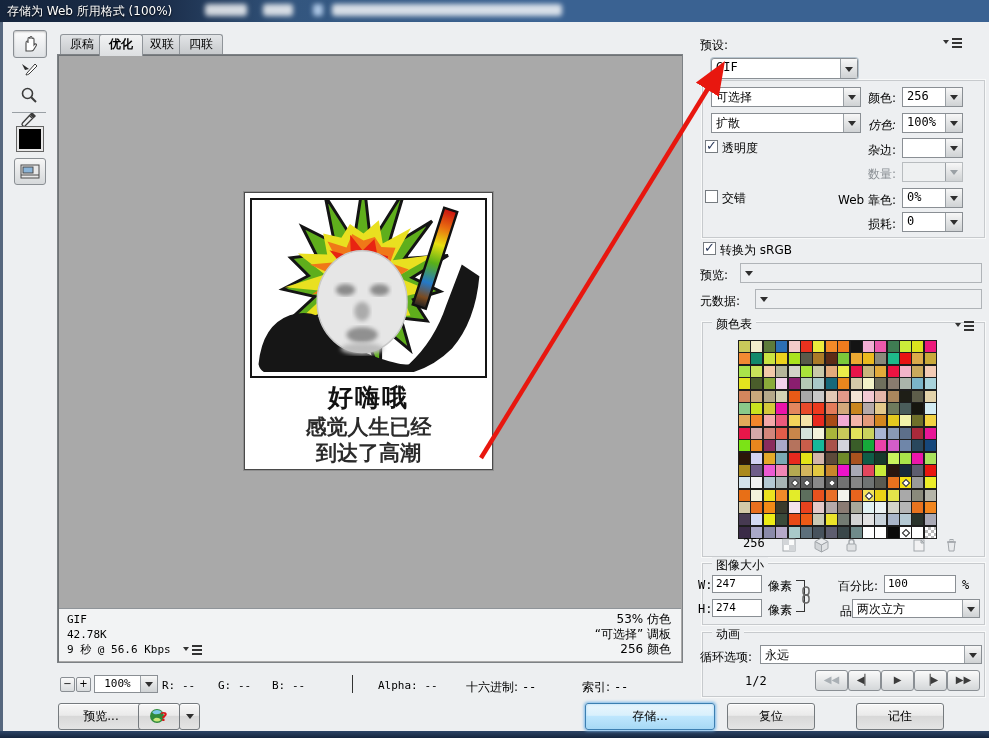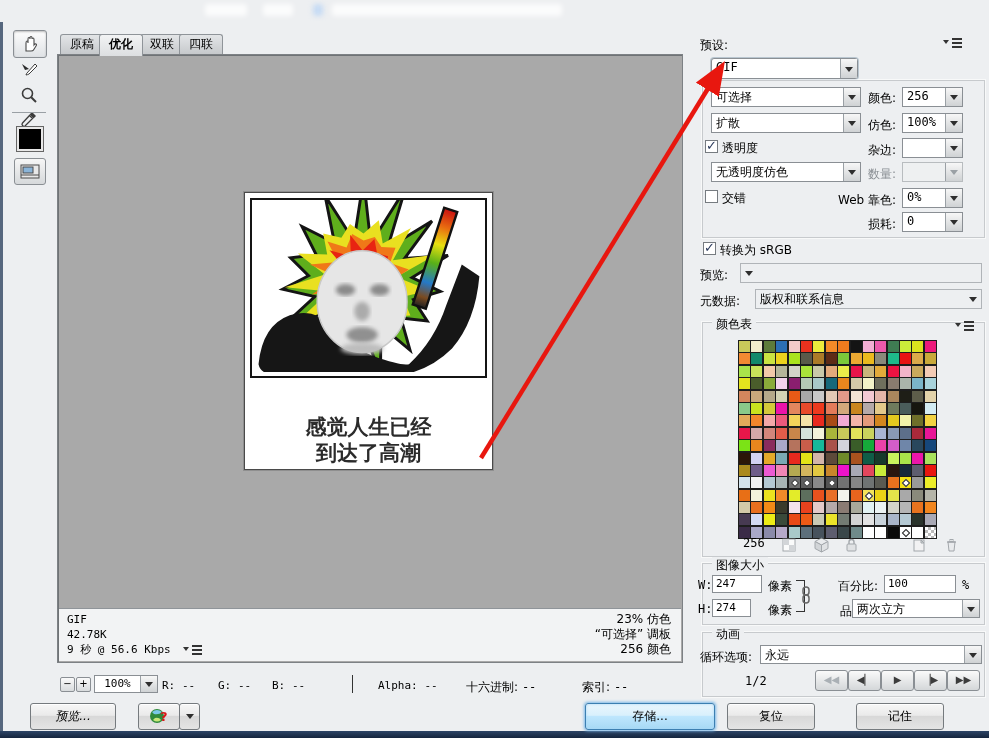--- a/index.html
+++ b/index.html
@@ -127,20 +127,23 @@
     background:rgba(215,230,245,.5);filter:blur(1.5px);}
   #wm-grip{position:absolute;right:3px;bottom:4px;width:10px;height:10px;opacity:.6;
     background:radial-gradient(circle at 2px 2px,#fff 1px,transparent 1.2px),
                radial-gradient(circle at 6px 6px,#fff 1px,transparent 1.2px);}
 </style>
 </head>
 <body>
 
 <div id="root">
 
+  <div id="titlebar">
+    <span class="t">存储为 Web 所用格式 (100%)</span>
+  </div>
   <div class="blob" style="left:205px;width:42px;"></div>
   <div class="blob" style="left:263px;width:30px;"></div>
   <div class="blob" style="left:313px;width:10px;background:rgba(190,215,245,.85);"></div>
   <div class="blob" style="left:332px;width:230px;"></div>
   <div id="edge-left"></div>
   <div id="edge-bottom"></div>
 
   <div class="toolbtn tool-selected" style="top:30px;height:26px;">
     <svg width="18" height="18" viewBox="0 0 18 18">
       <path d="M5,16 L5,8 Q5,6 6,6 Q7,6 7,8 L7,4 Q7,2.5 8,2.5 Q9,2.5 9,4 L9,3 Q9,1.5 10,1.5 Q11,1.5 11,3 L11,4 Q11,3 12,3 Q13,3 13,4.5 L13,10 Q14,8.5 15,9 Q16,9.5 15,11 L12.5,15 Q12,16 10,16 Z" fill="#fff" stroke="#4a4a4a" stroke-width="1.1"></path>
@@ -207,56 +210,57 @@
           <ellipse cx="95" cy="92" rx="10" ry="6" fill="#8a8a8a" filter="url(#blur1)"></ellipse>
           <ellipse cx="130" cy="92" rx="10" ry="6" fill="#8a8a8a" filter="url(#blur1)"></ellipse>
           <ellipse cx="112" cy="114" rx="8" ry="10" fill="#ababab" filter="url(#blur1)"></ellipse>
           <ellipse cx="112" cy="138" rx="16" ry="8" fill="#909090" filter="url(#blur1)"></ellipse>
           <ellipse cx="112" cy="152" rx="22" ry="6" fill="#bdbdbd" filter="url(#blur1)"></ellipse>
           <g transform="translate(196,8) rotate(18)">
             <rect x="0" y="0" width="14" height="104" fill="url(#rainbow)" stroke="#111" stroke-width="2.5"></rect>
           </g>
         </svg>
       </div>
+      <div class="meme-line" id="meme-l1">好嗨哦</div>
       <div class="meme-line" id="meme-l3">到达了高潮</div>
       <div class="meme-line" id="meme-l2">感觉人生已经</div>
     </div>
 
     <div id="status-strip">
       <div id="status-left" class="mono" style="font-size:11px;">
         <div>GIF</div>
         <div>42.78K</div>
         <div>
           <span>9 秒 @ 56.6 Kbps</span>
           <span class="menu-icon" style="position:relative;display:inline-block;width:20px;height:11px;top:2px;left:6px;"><span class="tri"></span><span class="bars"></span></span>
         </div>
       </div>
       <div id="status-right" style="font-size:12px;">
-        <div>23% 仿色</div>
+        <div>53% 仿色</div>
         <div>“可选择” 调板</div>
         <div>256 颜色</div>
       </div>
     </div>
   </div>
 
   <div class="sq-btn" style="left:60px;top:677px;">−</div>
   <div class="sq-btn" style="left:76px;top:677px;">+</div>
   <div class="combo" style="left:94px;top:675px;width:64px;height:18px;">
     <span class="val mono" style="text-align:center;font-size:11px;">100%</span>
     <span class="arrow-btn"></span>
   </div>
   <div class="info-item" style="left:162px;"><span>R:</span> <span>--</span></div>
   <div class="info-item" style="left:218px;"><span>G:</span> <span>--</span></div>
   <div class="info-item" style="left:272px;"><span>B:</span> <span>--</span></div>
   <div id="info-divider"></div>
   <div class="info-item" style="left:378px;"><span>Alpha:</span> <span>--</span></div>
   <div class="info-item" style="left:466px;font-family:'DejaVu Sans',sans-serif;font-size:12px;"><span>十六进制:</span> <span class="mono">--</span></div>
   <div class="info-item" style="left:582px;font-family:'DejaVu Sans',sans-serif;font-size:12px;"><span>索引:</span> <span class="mono">--</span></div>
 
-  <div class="btn" style="left:30px;top:703px;width:84px;font-style:italic;"><span>预览...</span></div>
+  <div class="btn" style="left:58px;top:703px;width:84px;"><span>预览...</span></div>
   <div class="btn" style="left:138px;top:703px;width:40px;">
     <svg width="20" height="18" viewBox="0 0 20 18" style="margin-top:3px;">
       <circle cx="8" cy="9" r="7" fill="#2f8a3c"></circle>
       <path d="M3,5 Q8,1 13,5 Q10,8 5,7 Z" fill="#7ac8e8"></path>
       <path d="M4,13 Q8,16 12,13 Q10,10 6,11 Z" fill="#c8e87a"></path>
       <text x="11" y="14" font-size="13" font-weight="bold" fill="#d81818" font-family="DejaVu Sans, sans-serif">?</text>
     </svg>
   </div>
   <div class="btn" style="left:179px;top:703px;width:19px;">
     <span style="display:inline-block;border:4px solid transparent;border-top:5px solid #2e2e2e;margin-top:10px;"></span>
@@ -285,38 +289,34 @@
   <span class="label rlabel" style="left:868px;top:90px;">颜色:</span>
   <div class="combo" style="left:902px;top:87px;width:61px;">
     <span class="val mono">256</span>
     <span class="arrow-btn"></span>
   </div>
 
   <div class="combo" style="left:711px;top:113px;width:150px;">
     <span class="val">扩散</span>
     <span class="arrow-btn"></span>
   </div>
-  <span class="label rlabel" style="left:868px;top:117px;">仿色:</span>
+  <span class="label rlabel" style="left:868px;top:117px;font-style:italic;">仿色:</span>
   <div class="combo" style="left:902px;top:113px;width:61px;">
     <span class="val mono">100%</span>
     <span class="arrow-btn"></span>
   </div>
 
   <span class="checkbox checked" style="left:705px;top:140px;"></span>
   <span class="label" style="left:722px;top:140px;">透明度</span>
   <span class="label rlabel" style="left:868px;top:142px;">杂边:</span>
   <div class="combo" style="left:902px;top:138px;width:61px;">
     <span class="val"></span>
     <span class="arrow-btn"></span>
   </div>
 
-  <div class="combo" style="left:711px;top:162px;width:150px;">
-    <span class="val">无透明度仿色</span>
-    <span class="arrow-btn"></span>
-  </div>
   <span class="label rlabel" style="left:868px;top:166px;color:#8a8f94;">数量:</span>
   <div class="combo disabled" style="left:902px;top:162px;width:61px;">
     <span class="val"></span>
     <span class="arrow-btn"></span>
   </div>
 
   <span class="checkbox" style="left:705px;top:190px;"></span>
   <span class="label" style="left:722px;top:190px;">交错</span>
   <span class="label rlabel" style="left:838px;top:192px;">Web 靠色:</span>
   <div class="combo" style="left:902px;top:188px;width:61px;">
@@ -332,21 +332,20 @@
 
   <span class="checkbox checked" style="left:703px;top:242px;"></span>
   <span class="label" style="left:720px;top:242px;">转换为 sRGB</span>
 
   <span class="label" style="left:700px;top:267px;">预览:</span>
   <div class="combo" style="left:740px;top:263px;width:242px;border-color:#b0b4b8;background:#edeff1;">
     <span class="arrow-btn" style="background:none;border:none;"></span>
   </div>
   <span class="label" style="left:700px;top:293px;">元数据:</span>
   <div class="combo" style="left:755px;top:289px;width:227px;border-color:#b0b4b8;background:#edeff1;">
-    <span class="val">版权和联系信息</span>
     <span class="arrow-btn" style="background:none;border:none;"></span>
   </div>
 
   <div class="groupbox" style="left:702px;top:322px;width:281px;height:233px;">
     <div id="ct-grid">
         <div class="swatch" style="background: rgb(201, 201, 90);"></div>
         <div class="swatch" style="background: rgb(242, 236, 203);"></div>
         <div class="swatch" style="background: rgb(93, 123, 58);"></div>
         <div class="swatch" style="background: rgb(43, 111, 181);"></div>
         <div class="swatch" style="background: rgb(243, 203, 201);"></div>
@@ -631,21 +630,21 @@
       <span class="tri"></span>
       <span class="bars"></span>
     </span>
 
   <div class="groupbox" style="left:702px;top:563px;width:281px;height:60px;"></div>
   <span class="group-title" style="left:712px;top:557px;">图像大小</span>
   <span class="label mono" style="left:698px;top:578px;">W:</span>
   <div class="tinput" style="left:712px;top:575px;width:50px;">247</div>
   <span class="label" style="left:768px;top:578px;">像素</span>
   <span class="label mono" style="left:698px;top:602px;">H:</span>
-  <div class="tinput" style="left:712px;top:599px;width:39px;">274</div>
+  <div class="tinput" style="left:712px;top:599px;width:50px;">274</div>
   <span class="label" style="left:768px;top:602px;">像素</span>
   <div class="abs" style="left:796px;top:580px;width:8px;height:30px;border:1px solid #333;border-left:none;"></div>
   <svg class="abs" style="left:800px;top:586px;" width="12" height="18" viewBox="0 0 12 18">
     <rect x="3" y="1" width="6" height="8" rx="3" fill="none" stroke="#666" stroke-width="1.5"></rect>
     <rect x="3" y="9" width="6" height="8" rx="3" fill="none" stroke="#666" stroke-width="1.5"></rect>
   </svg>
   <span class="label rlabel" style="left:838px;top:578px;">百分比:</span>
   <div class="tinput" style="left:884px;top:575px;width:72px;">100</div>
   <span class="label mono" style="left:962px;top:578px;">%</span>
   <span class="label rlabel" style="left:840px;top:603px;">品质:</span>

